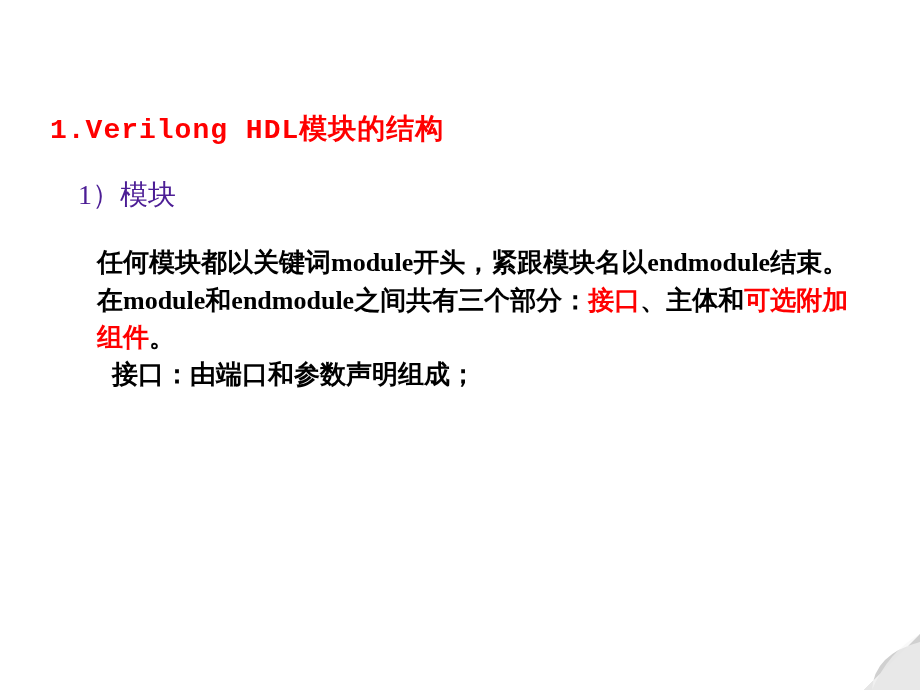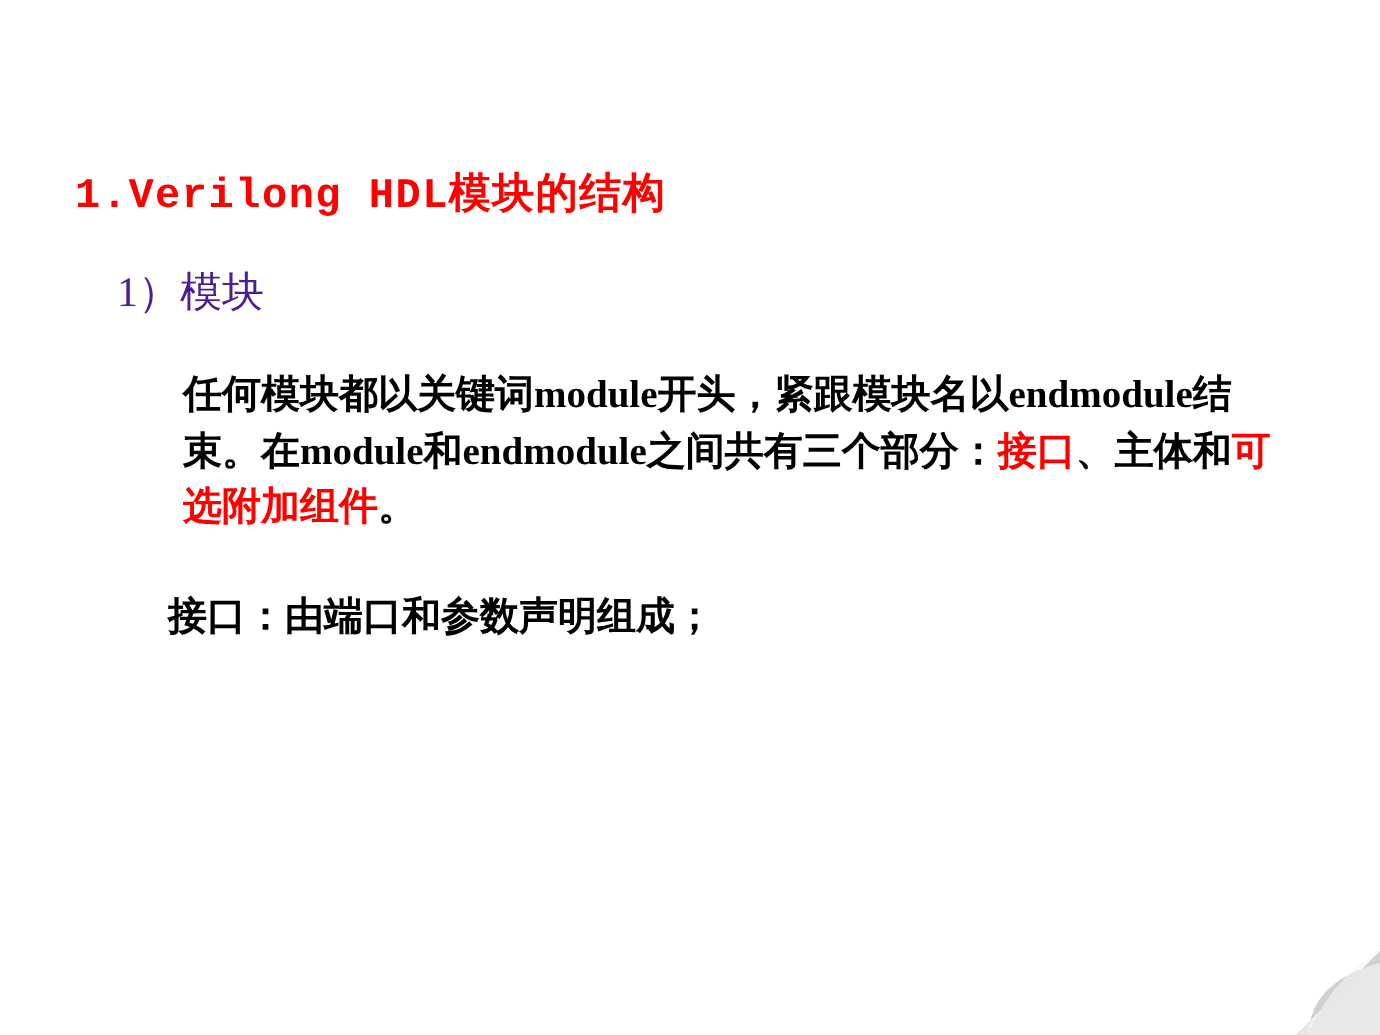--- a/index.html
+++ b/index.html
@@ -35,34 +35,33 @@
       color: #4c1d95;
       font-weight: normal;
       margin-left: 28px;
       margin-bottom: 30px;
       margin-top: 28px;
     }
     .body-text {
       font-size: 26px;
       color: #000000;
       line-height: 1.45;
-      margin-left: 72px;
+      margin-left: 47px;
       margin-right: 20px;
       font-weight: bold;
       font-family: "SimSun", serif;
     }
     .body-text .hl {
       color: #ff0000;
     }
     .body-text-2 {
       font-size: 26px;
       color: #000000;
       line-height: 1.35;
       margin-left: 62px;
-      margin-top: 36px;
       font-weight: bold;
       font-family: "SimSun", serif;
     }
     .corner-fold {
       position: absolute;
       right: 0;
       bottom: 0;
       width: 56px;
       height: 56px;
     }

